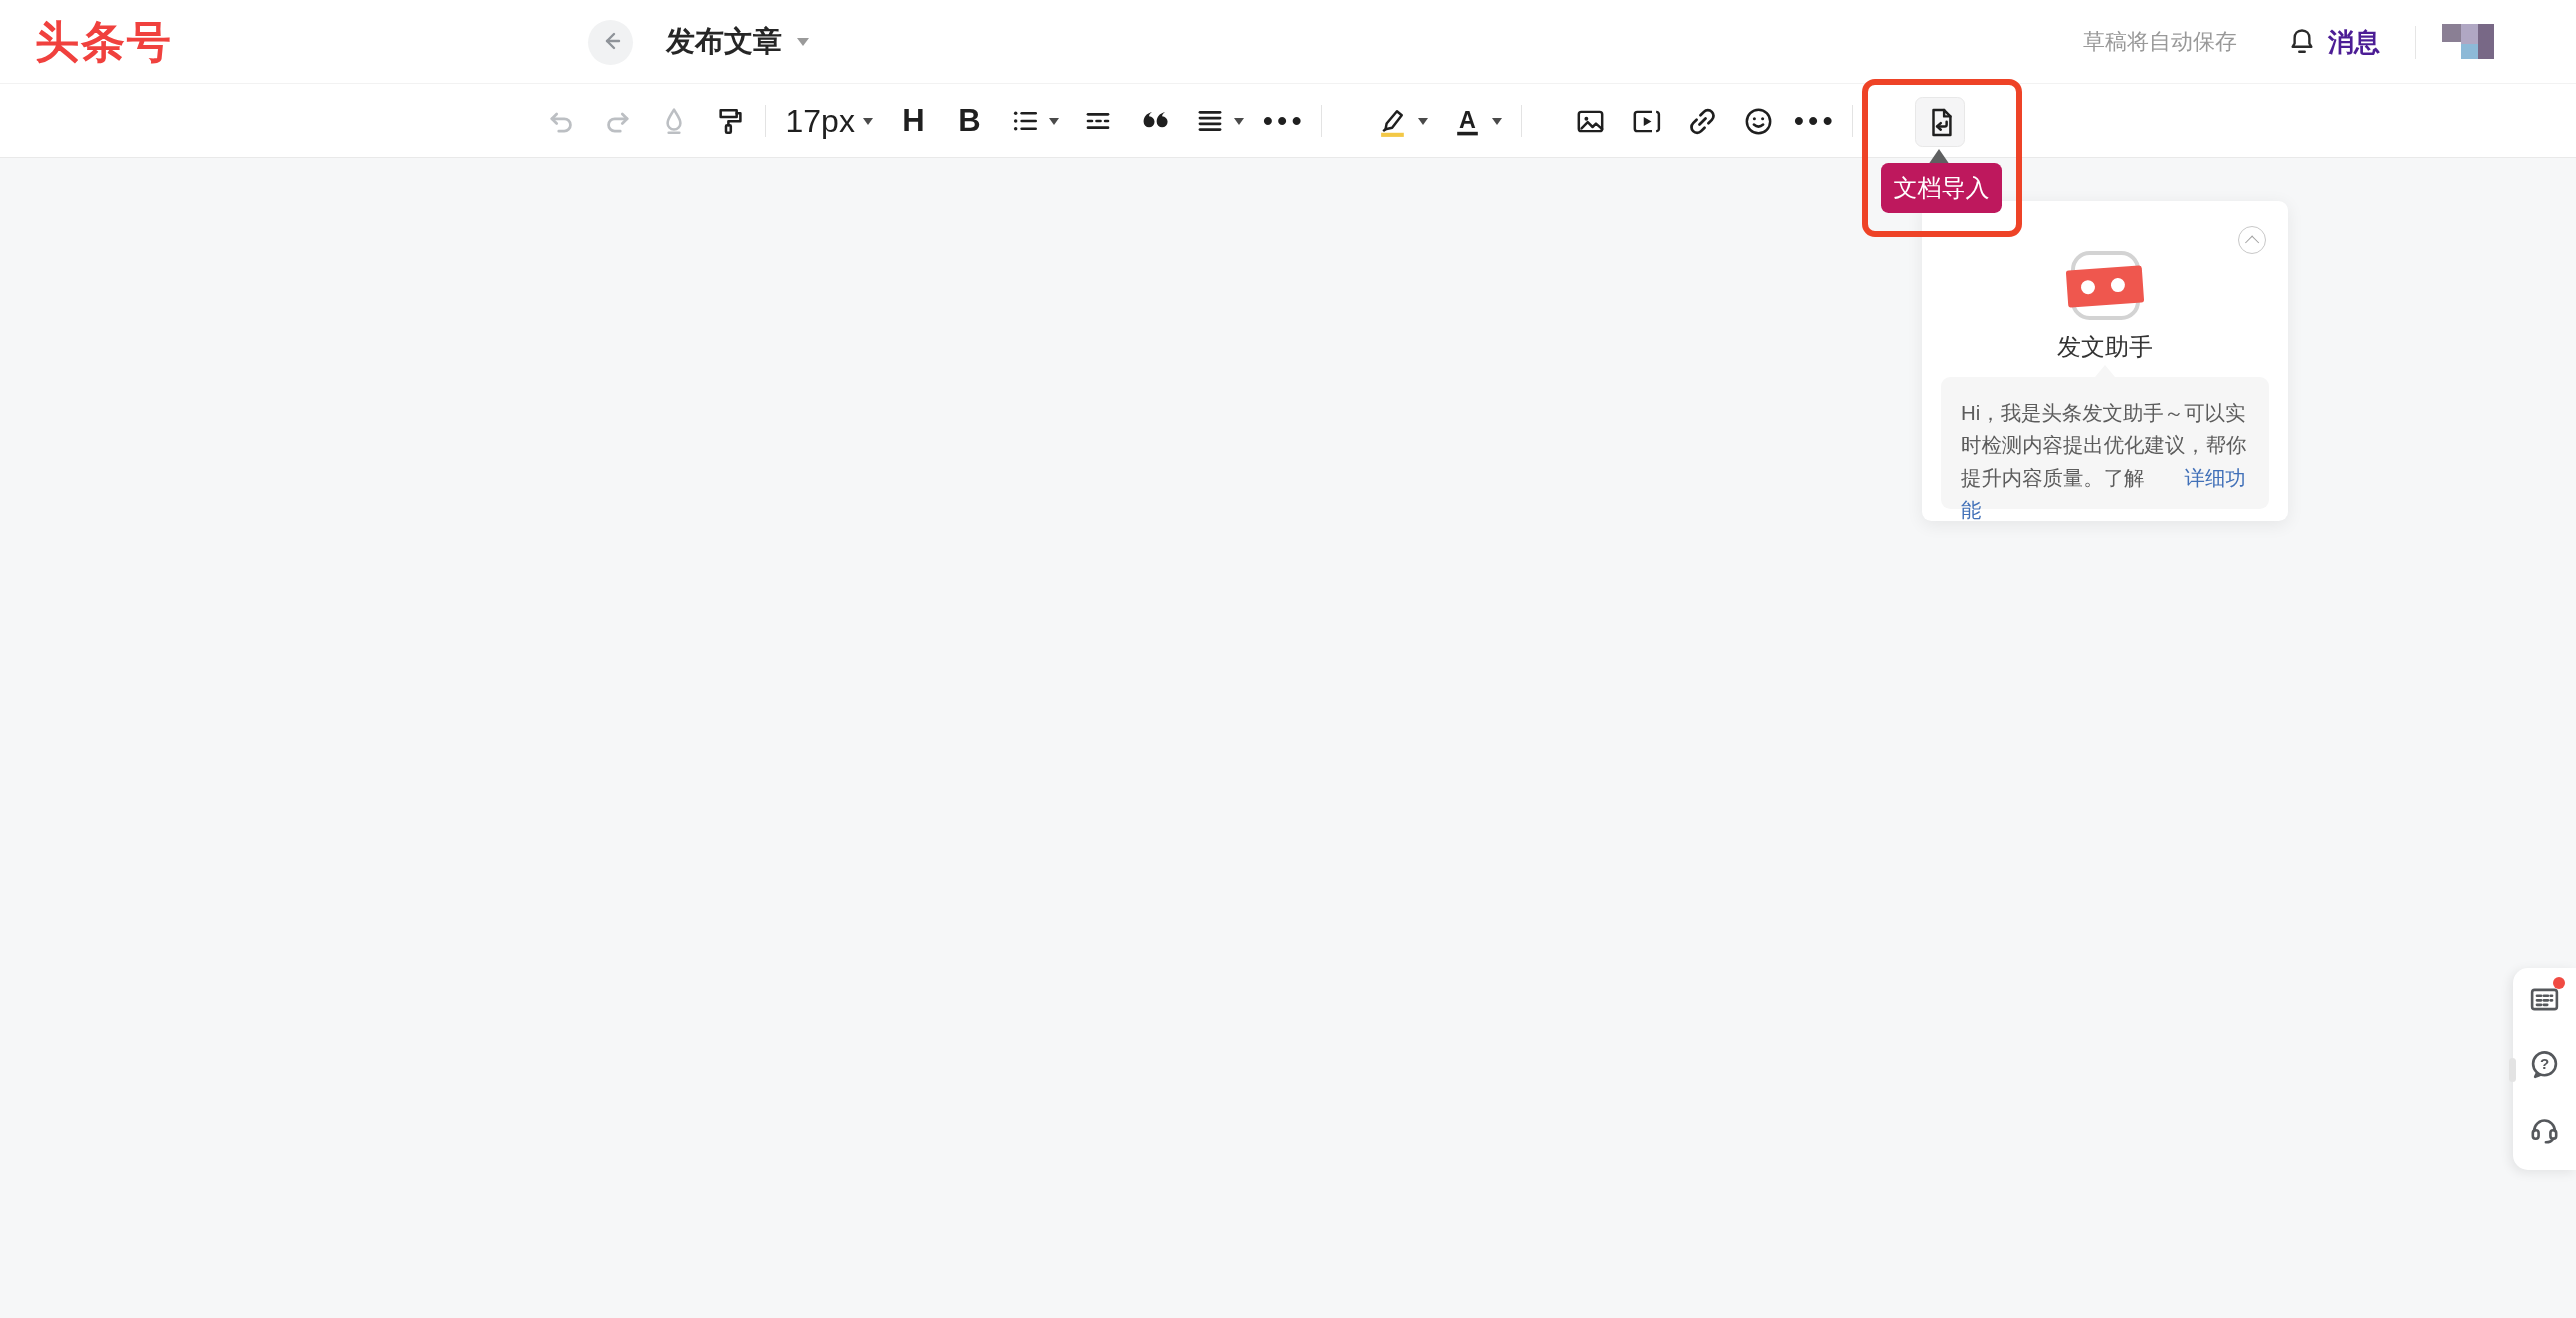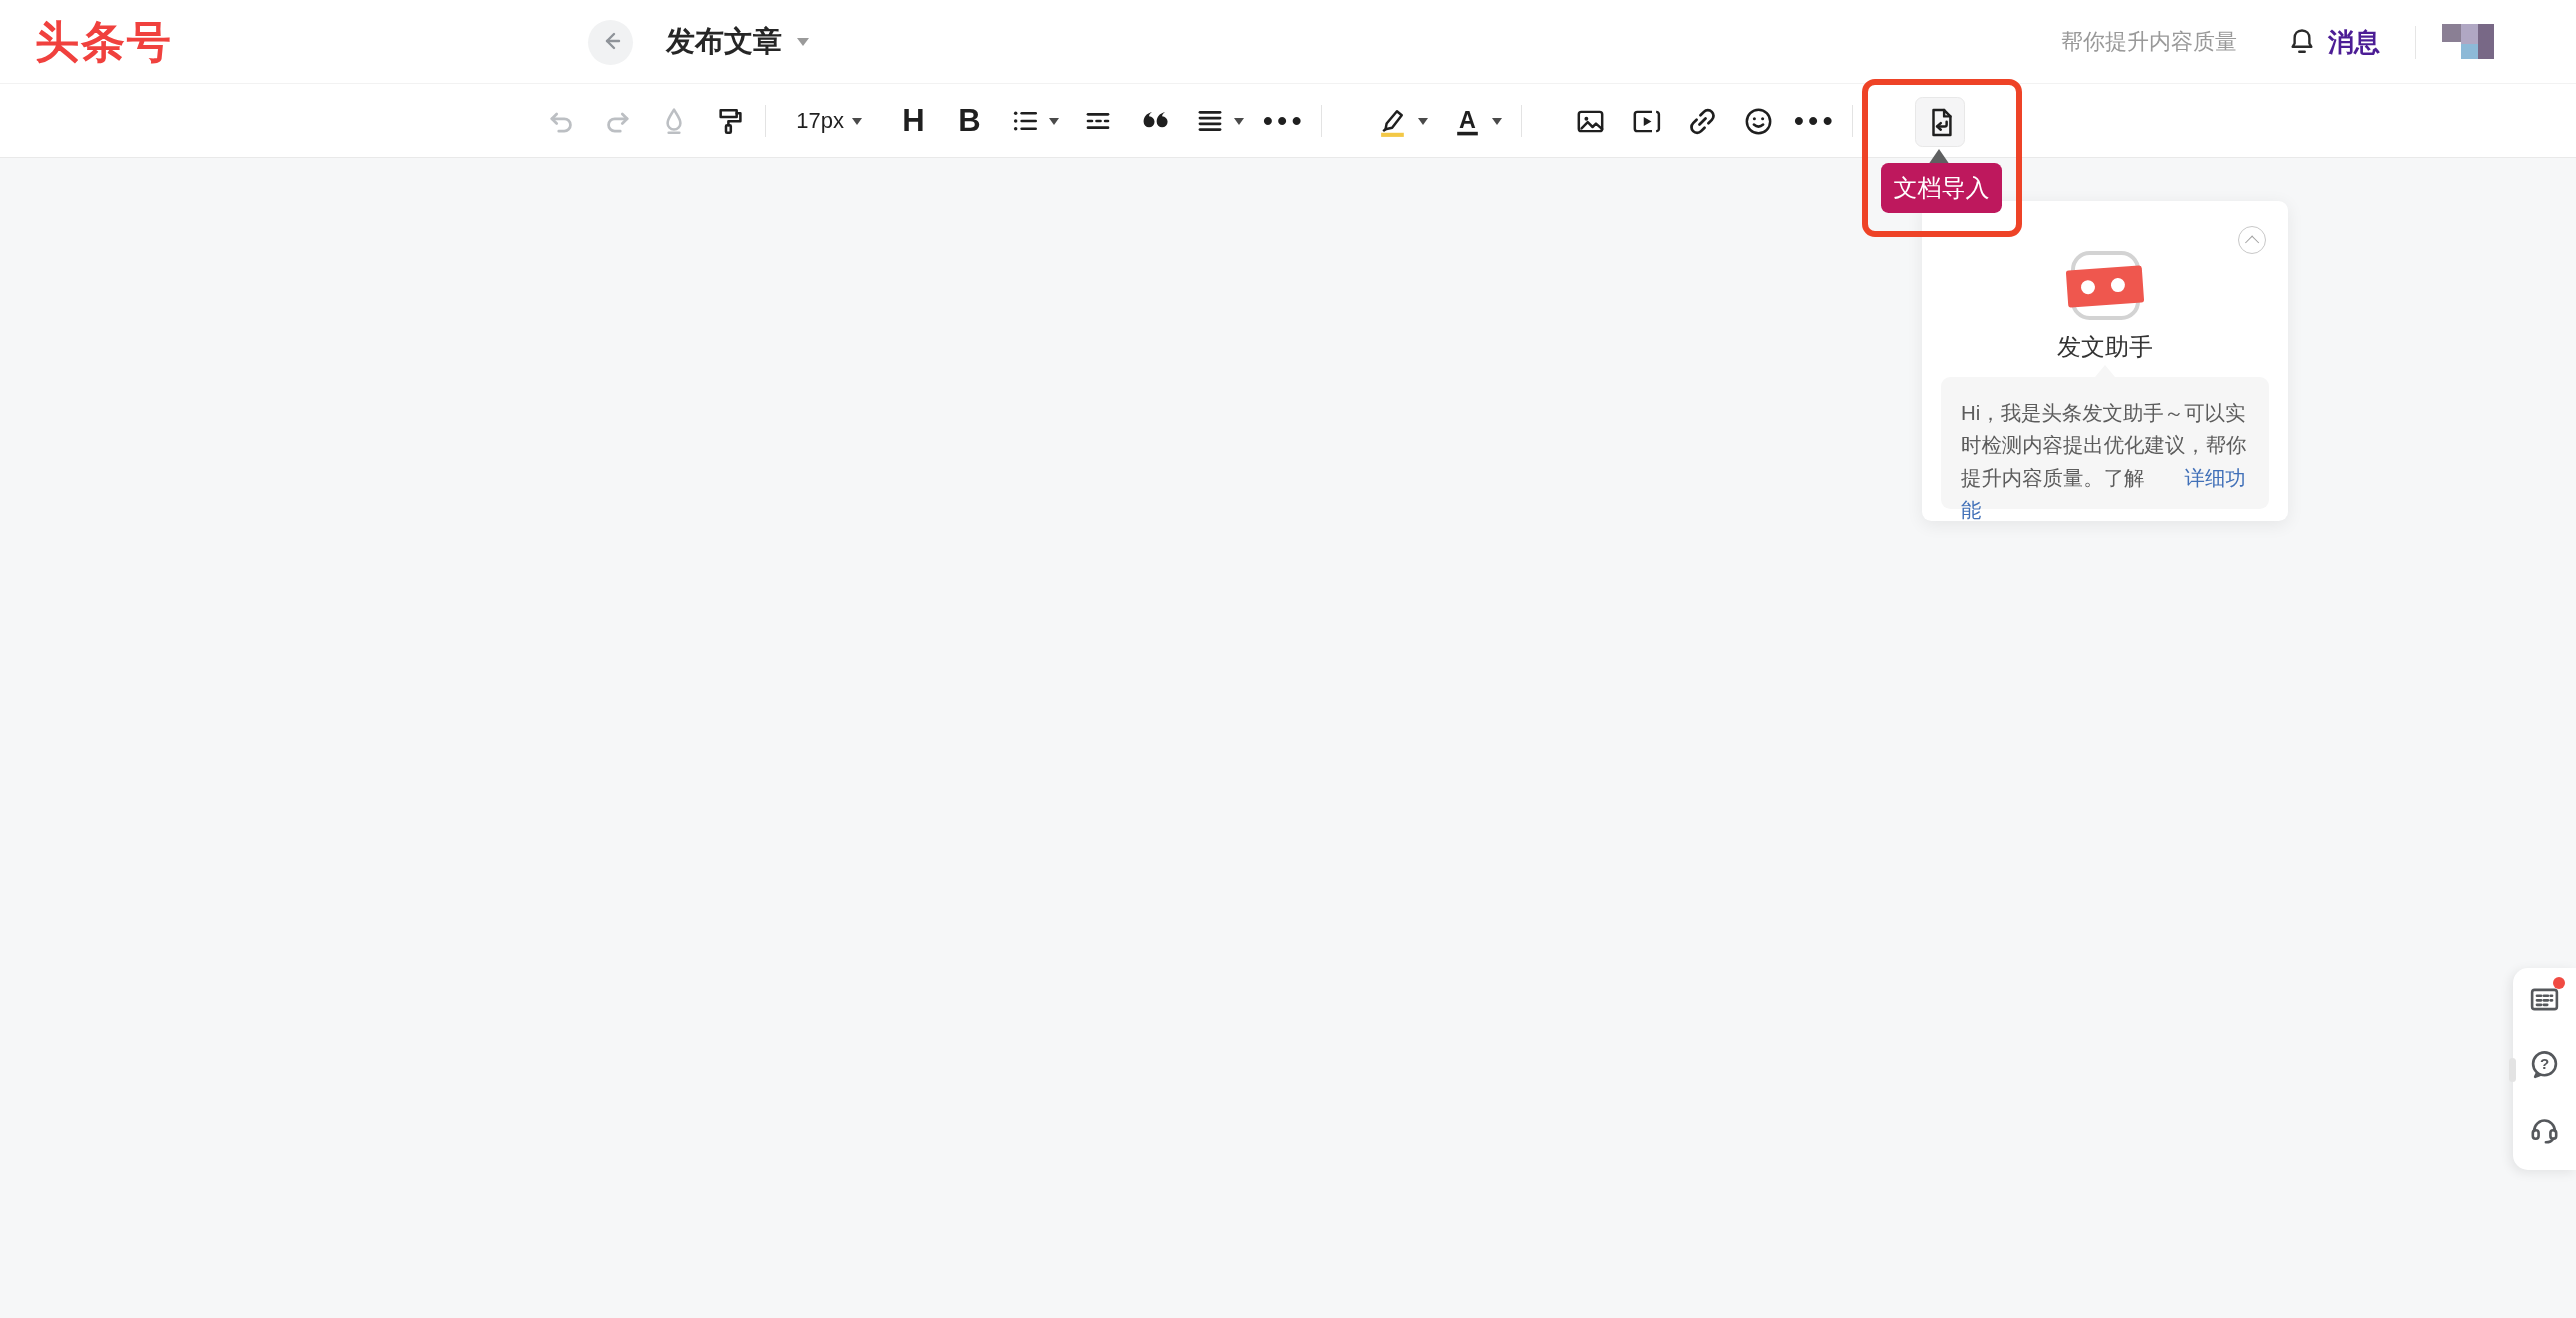--- a/index.html
+++ b/index.html
@@ -26,21 +26,21 @@
   
   .toolbar { position:absolute; left:0; top:84px; width:2576px; height:74px; background:#fff; border-bottom:0.9px solid #e9e9e9; z-index:9; }
   .tb-group { position:absolute; top:0; height:74px; display:flex; align-items:center; gap:15px; }
   .tb-left { left:541px; }
   .tb-right { left:1373px; }
   .tbtn { height:52px; min-width:41px; display:flex; align-items:center; justify-content:center; border-radius:7.4px; }
   .tbtn svg { display:block; }
   .tb-div { width:0.9px; height:32px; background:#e3e3e3; }
   .drop { gap:0; }
   .drop .caret { border-left-width:5.6px; border-right-width:5.6px; border-top-width:7.4px; border-top-color:#4a4a4a; margin-left:8.4px; }
-  .fontsize { font-size:22px; color:#1f1f1f; }
+  .fontsize { font-size:32px; color:#1f1f1f; }
   .txt-H { font-size:31px; font-weight:700; color:#1f1f1f; }
   .txt-B { font-size:31px; font-weight:800; color:#1f1f1f; }
   .dots3 { letter-spacing:4.6px; font-size:28px; font-weight:800; color:#1f1f1f; }
   .ml36 { margin-left:33px; }
 
   
   .doc-import { position:absolute; left:1915px; top:97px; width:50px; height:50px; background:#f5f5f6; border:0.9px solid #e8e8e8; border-radius:7.4px; display:flex; align-items:center; justify-content:center; z-index:11; }
   .annotation { position:absolute; left:1862px; top:79px; width:160px; height:158px; border:6.5px solid #ee4327; border-radius:13px; z-index:60; }
   .tooltip { position:absolute; left:1881px; top:163px; width:121px; height:50px; background:#be185d; border-radius:7.4px; color:#fff; font-size:24px; display:flex; align-items:center; justify-content:center; z-index:55; }
   .tooltip-arrow { position:absolute; left:1928px; top:149px; width:0; height:0; border-left:11px solid transparent; border-right:11px solid transparent; border-bottom:16px solid #5f6061; z-index:55; }
@@ -102,21 +102,21 @@
               <path d="M15 5 L8 12 L15 19"></path>
               <path d="M8 12 H20"></path>
             </svg>
         </span>
       </div>
       <div class="page-title">发布文章</div>
       <div class="caret title-caret"></div>
     </div>
 
     <div class="nav-right">
-      <a class="guideline">帮你提升内容质量</a>
+      <a class="guideline">草稿将自动保存</a>
       <div class="msg-group">
         <span>
           <svg width="30" height="30" viewBox="0 0 24 24" fill="none" stroke="#2a2a2a" stroke-width="1.9" stroke-linecap="round" stroke-linejoin="round">
               <path d="M12 3.6 c3.6 0 5.9 2.6 5.9 6 v4.3 l1.6 2.7 H4.5 L6.1 13.9 V9.6 c0-3.4 2.3-6 5.9-6 Z"></path>
               <path d="M9.8 20.6 h4.4"></path>
             </svg>
         </span>
         <span class="msg-label">消息</span>
       </div>
       <div class="v-div"></div>

